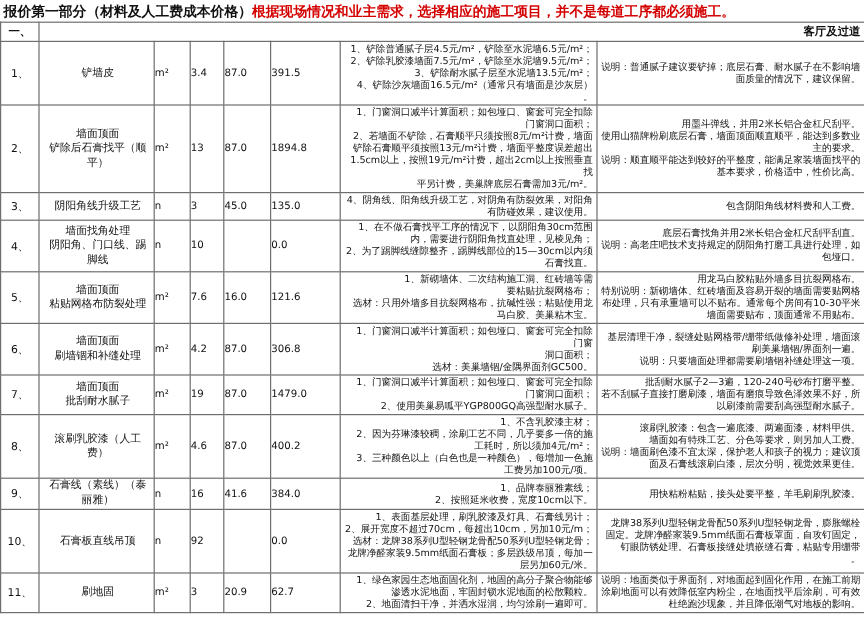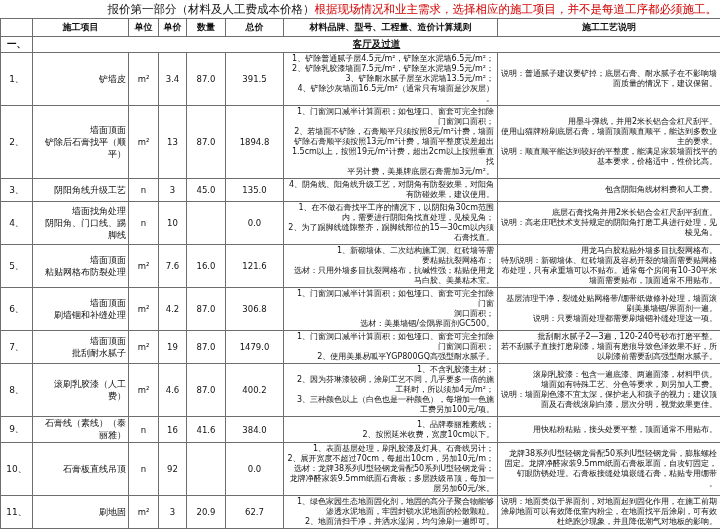--- a/index.html
+++ b/index.html
@@ -1,59 +1,49 @@
 <!DOCTYPE html>
 <html><head>
 <meta charset="utf-8">
 <style>
   * { margin:0; padding:0; box-sizing:border-box; }
   html,body { width:720px; height:531px; overflow:hidden; background:#fff;
     font-family:"DejaVu Sans", sans-serif; color:#111; }
-  .title-bar { padding:2px 3px 1px 3px; font-size:11.5px; font-weight:normal;
-    white-space:nowrap; letter-spacing:0;text-align:right; }
+  .title-bar { padding:2px 3px 1px 3px; font-size:11.5px; font-weight:bold;
+    white-space:nowrap; letter-spacing:0; }
   .title-red { color:#d40000; }
   table { width:720px; border-collapse:collapse; table-layout:fixed; }
   td, th { border:1px solid #6e6e6e; vertical-align:middle; overflow:hidden; }
   th { font-size:9px; font-weight:bold; text-align:center; padding:2px 1px; }
   .c-no   { text-align:center; font-size:9px; }
-  .c-proj { text-align:right; font-size:9px; padding:0 2px 1px 4px;
+  .c-proj { text-align:center; font-size:9px; padding:0 2px 1px 4px;
             white-space:pre-line; line-height:12px; }
-  .c-unit, .c-price, .c-qty, .c-total { text-align:center; font-size:8.5px; }
+  .c-unit, .c-price, .c-qty, .c-total { font-size:8.5px; }
   .c-mat, .c-proc { text-align:right; font-size:8px; line-height:10px;
             padding:1px 3px; white-space:pre-line; vertical-align:middle; }
   .section-row td { font-size:9.5px; font-weight:bold; padding:1px 3px; }
-  .section-name { text-align:center;text-decoration:underline; }
+  .section-name { text-align:right; }
 </style>
 </head>
 <body>
 
 <div class="title-bar"><span>报价第一部分（材料及人工费成本价格）</span><span class="title-red">根据现场情况和业主需求，选择相应的施工项目，并不是每道工序都必须施工。</span></div>
 
 <table>
   <colgroup>
     <col style="width:32px">
       <col style="width:96px">
       <col style="width:30px">
     <col style="width:28px">
       <col style="width:39px">
       <col style="width:58px">
     <col style="width:214px">
       <col style="width:223px">
   </colgroup>
   <tbody id="tbody">
-    <tr>
-      <th></th>
-      <th>施工项目</th>
-      <th>单位</th>
-      <th>单价</th>
-      <th>数量</th>
-      <th>总价</th>
-      <th>材料品牌、型号、工程量、造价计算规则</th>
-      <th>施工工艺说明</th>
-    </tr>
     <tr class="section-row">
       <td class="c-no">一、</td>
       <td class="section-name" colspan="7">客厅及过道</td>
     </tr>
   <tr>
     <td class="c-no">1、</td>
     <td class="c-proj">铲墙皮</td>
     <td class="c-unit">m²</td>
     <td class="c-price">3.4</td>
     <td class="c-qty">87.0</td>
@@ -99,21 +89,21 @@
 阴阳角、门口线、踢脚线</td>
     <td class="c-unit">n</td>
     <td class="c-price">10</td>
     <td class="c-qty"></td>
     <td class="c-total">0.0</td>
     <td class="c-mat">1、在不做石膏找平工序的情况下，以阴阳角30cm范围
 内，需要进行阴阳角找直处理，见棱见角；
 2、为了踢脚线缝隙整齐，踢脚线部位的15—30cm以内须
 石膏找直。</td>
     <td class="c-proc">底层石膏找角并用2米长铝合金杠尺刮平刮直。
-说明：高老庄吧技术支持规定的阴阳角打磨工具进行处理，见棱见角。</td>
+说明：高老庄吧技术支持规定的阴阳角打磨工具进行处理，如包垭口。</td>
   </tr>
       <tr>
     <td class="c-no">5、</td>
     <td class="c-proj">墙面顶面
 粘贴网格布防裂处理</td>
     <td class="c-unit">m²</td>
     <td class="c-price">7.6</td>
     <td class="c-qty">16.0</td>
     <td class="c-total">121.6</td>
     <td class="c-mat">1、新砌墙体、二次结构施工洞、红砖墙等需
@@ -170,21 +160,21 @@
   </tr>
       <tr>
     <td class="c-no">9、</td>
     <td class="c-proj">石膏线（素线）（泰丽雅）</td>
     <td class="c-unit">n</td>
     <td class="c-price">16</td>
     <td class="c-qty">41.6</td>
     <td class="c-total">384.0</td>
     <td class="c-mat">1、品牌泰丽雅素线；
 2、按照延米收费，宽度10cm以下。</td>
-    <td class="c-proc">用快粘粉粘贴，接头处要平整，顶面通常不用贴布。</td>
+    <td class="c-proc">用快粘粉粘贴，接头处要平整，羊毛刷刷乳胶漆。</td>
   </tr>
       <tr>
     <td class="c-no">10、</td>
     <td class="c-proj">石膏板直线吊顶</td>
     <td class="c-unit">n</td>
     <td class="c-price">92</td>
     <td class="c-qty"></td>
     <td class="c-total">0.0</td>
     <td class="c-mat">1、表面基层处理，刷乳胶漆及灯具、石膏线另计；
 2、展开宽度不超过70cm，每超出10cm，另加10元/m；

